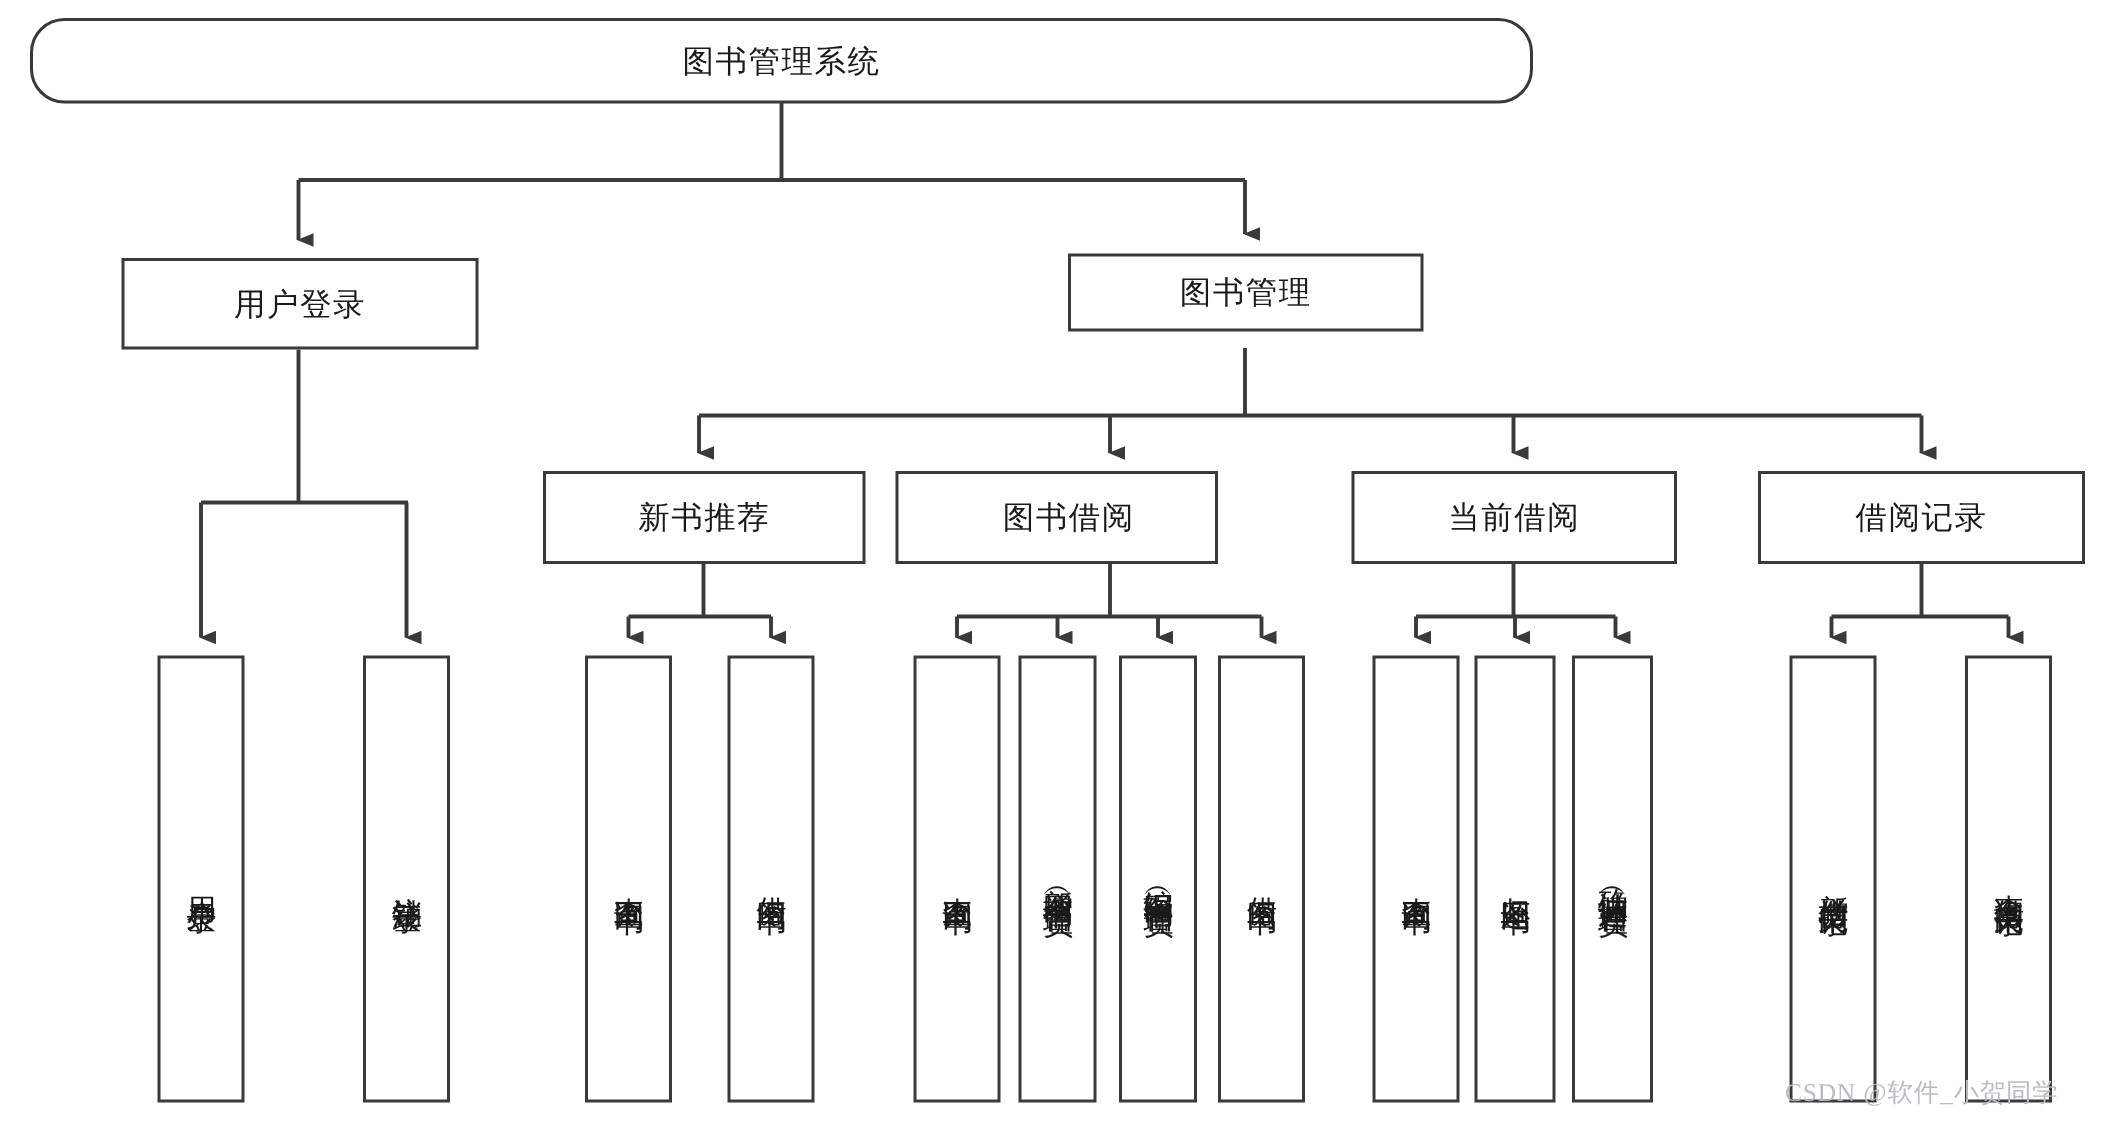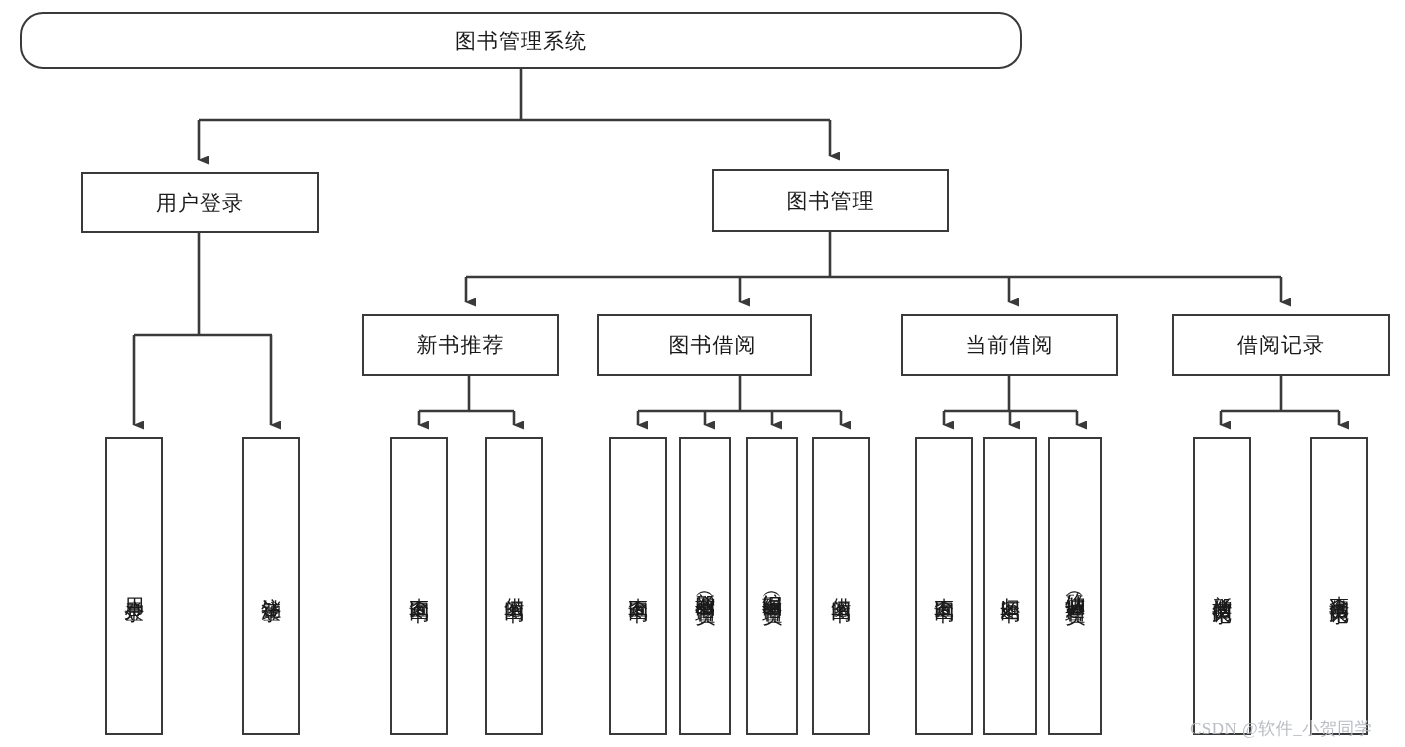--- a/index.html
+++ b/index.html
@@ -113,25 +113,25 @@
     </g>
   </svg>
 
   <div class="node-box node-h" style="left:20px; top:12px; width:1002px; height:57px;border-radius:23px;">
     <span>图书管理系统</span>
   </div>
 
   <div class="node-box node-h" style="left:81px; top:172px; width:238px; height:61px;">
     <span>用户登录</span>
   </div>
-  <div class="node-box node-h" style="left:712px; top:169px; width:237px; height:63px;">
+  <div class="node-box node-h" style="left:712px; top:169px; width:237px; height:52px;">
     <span>图书管理</span>
   </div>
 
-  <div class="node-box node-h" style="left:362px; top:314px; width:197px; height:62px;">
+  <div class="node-box node-h" style="left:362px; top:314px; width:215px; height:62px;">
     <span>新书推荐</span>
   </div>
   <div class="node-box node-h" style="left:597px; top:314px; width:215px; height:62px;padding-left:16px;">
     <span>图书借阅</span>
   </div>
   <div class="node-box node-h" style="left:1172px; top:314px; width:218px; height:62px;">
     <span>借阅记录</span>
   </div>
   <div class="node-box node-h" style="left:901px; top:314px; width:217px; height:62px;">
     <span>当前借阅</span>

